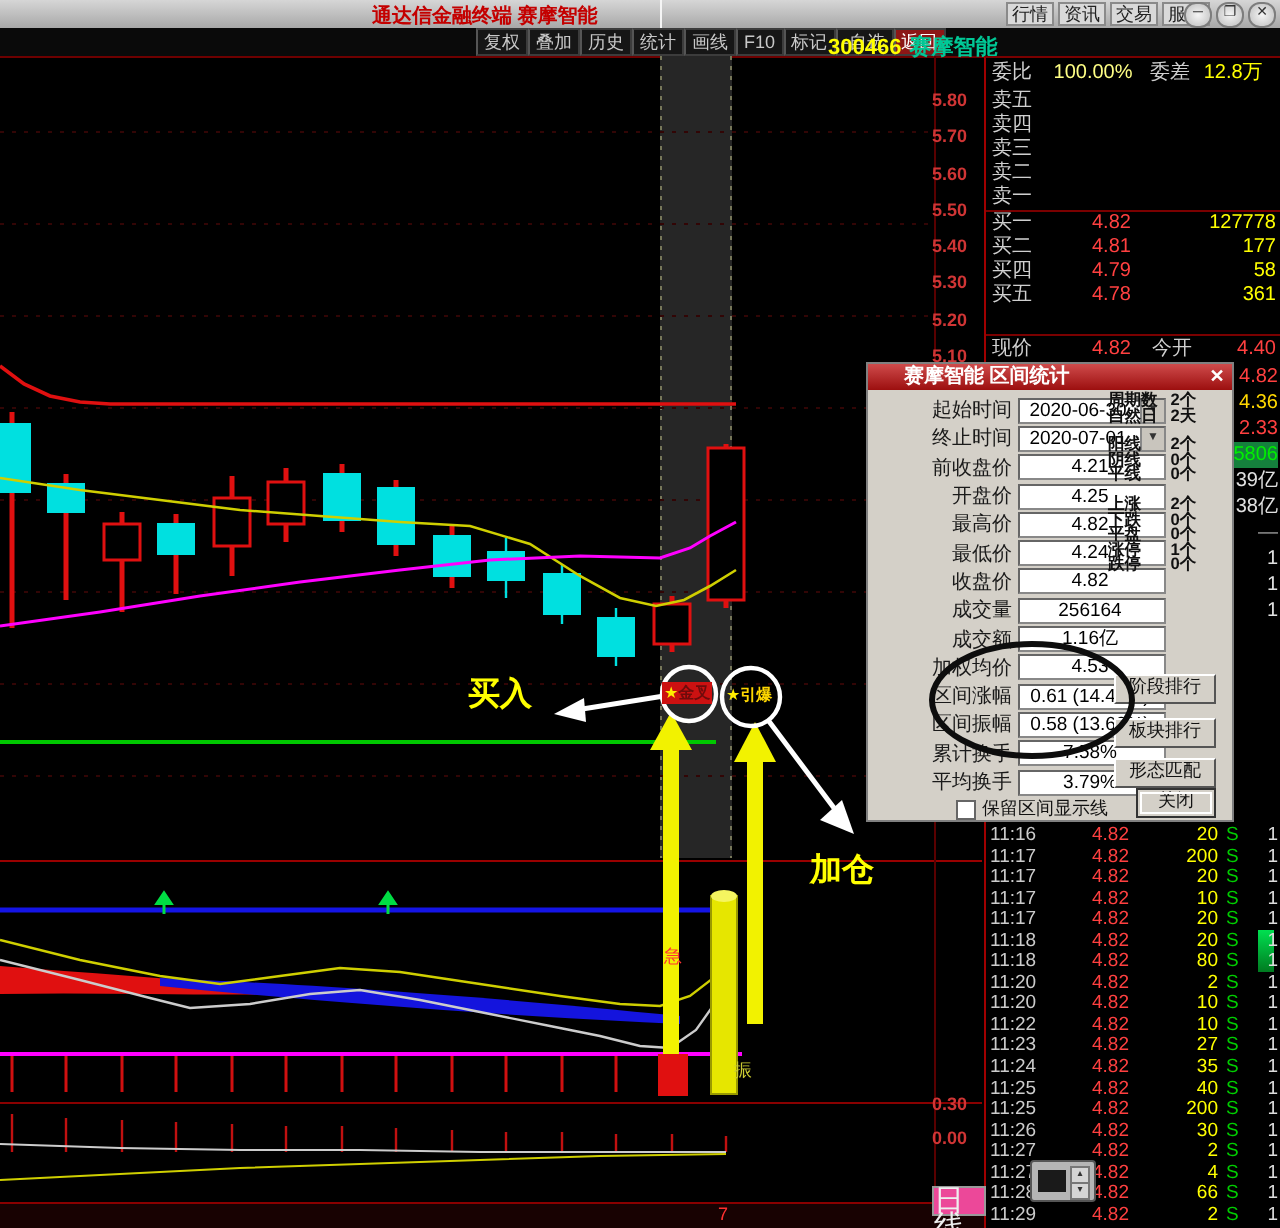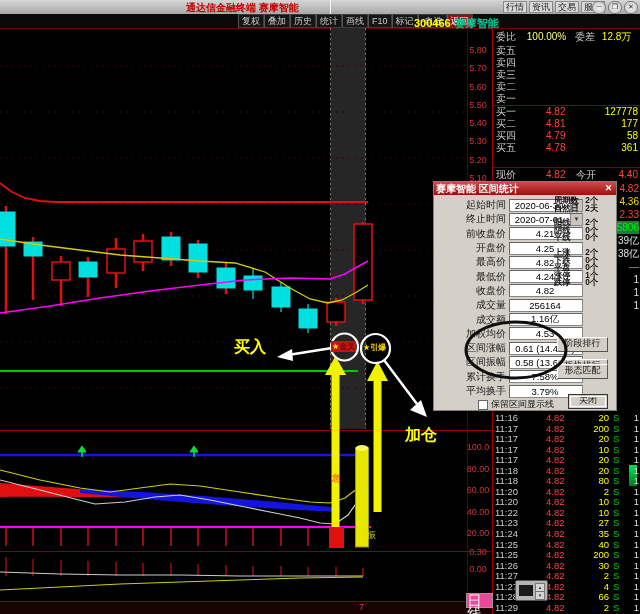--- a/index.html
+++ b/index.html
@@ -25,21 +25,21 @@
     background:#161616;height:10px;line-height:10px;white-space:nowrap;}
   .mi.back{background:#8c1616;color:#fff;}
   .stockid{position:absolute;left:414px;top:2px;font-size:11px;font-weight:bold;white-space:nowrap;}
   .stockid .code{color:#ffff00;}
   .stockid .name{color:#00c896;margin-left:4px;}
 
   
   #chart-svg{position:absolute;left:0;top:0;width:492px;height:614px;z-index:1;}
   .vline468{position:absolute;left:467px;top:28px;width:1px;height:574px;background:#5a0000;z-index:2;}
 
-  .axis{position:absolute;z-index:3;width:24px;text-align:center;color:#d03535;font-size:9px;}
+  .axis{position:absolute;z-index:3;width:24px;text-align:left;color:#d03535;font-size:9px;font-weight:bold;}
   .axis .ax-row{display:block;}
   #price-axis{left:466px;top:41px;}    #price-axis .ax-row{height:18.3px;line-height:18.3px;}
   #ind-axis{left:466px;top:437px;}     #ind-axis .ax-row{height:21.6px;line-height:21.6px;}
   #sub-axis{left:466px;top:544px;}     #sub-axis .ax-row{height:17px;line-height:17px;}
 
   .anno{position:absolute;z-index:4;font-weight:bold;color:#ffff00;white-space:nowrap;}
   #anno-buy{left:234px;top:337px;font-size:16px;}
   #anno-add{left:405px;top:425px;font-size:16px;}
   #sig1{left:331px;top:341px;background:#cc1111;height:11px;line-height:11px;font-size:8px;padding:0 1px;z-index:4;position:absolute;white-space:nowrap;}
   #sig1 .star{color:#ffee00;} #sig1 .txt{color:#6e0b0b;font-weight:bold;}
@@ -71,39 +71,39 @@
   .t-price{position:absolute;left:53px;color:#ff4040;}
   .t-vol{position:absolute;left:78px;width:38px;text-align:right;color:#ffff00;}
   .t-flag{position:absolute;left:120px;color:#00cc00;}
   .t-n{position:absolute;right:2px;color:#dddddd;}
 
   
   .dialog{position:absolute;left:433px;top:181px;width:184px;height:230px;background:#d4d0c8;
     border:1px solid #808080;box-sizing:border-box;z-index:10;font-size:10px;color:#111;}
   .dlg-title{position:absolute;left:0;top:0;width:100%;height:13px;
     background:linear-gradient(#cf4b4b,#9c0f0f);color:#fff;font-weight:bold;font-size:10px;line-height:13px;}
-  .dlg-title span{margin-left:2px;}
+  .dlg-title span{margin-left:18px;}
   .dlg-close{position:absolute;right:2px;top:1px;width:11px;height:11px;color:#fff;font-size:9px;
     line-height:11px;text-align:center;}
   .dlg-fields{position:absolute;left:6px;top:16px;}
   .dlg-row{height:14.3px;display:flex;align-items:center;}
   .dlg-label{width:66px;text-align:right;margin-right:3px;color:#1a1a1a;}
   .dlg-input{width:72px;height:11px;background:#fff;border:1px solid #888;border-top-color:#666;border-left-color:#666;
     display:flex;align-items:center;position:relative;}
   .dlg-value{flex:1;text-align:center;padding-right:2px;font-size:9.5px;color:#000;}
   .dd{width:11px;height:11px;background:#c9c5bd;border-left:1px solid #888;font-size:6px;
     line-height:11px;text-align:center;color:#333;}
   .dlg-stats{position:absolute;left:120px;top:15px;width:58px;font-size:9px;color:#111;font-weight:bold;}
   .stat-group{margin-bottom:7px;}
   .stat-row{height:7.6px;line-height:7.6px;display:flex;white-space:nowrap;transform:scale(.92);transform-origin:left top;}
   .stat-row .sl{width:34px;} .stat-row .sv{}
   .dlg-btn{position:absolute;left:123px;width:49px;height:13px;background:#d4d0c8;
     border:1px solid #fff;border-right-color:#555;border-bottom-color:#555;
     font-size:9px;line-height:11px;text-align:center;color:#111;}
-  .dlg-btn.b1{top:155px;} .dlg-btn.b2{top:177px;} .dlg-btn.b3{top:182px;}
+  .dlg-btn.b1{top:155px;} .dlg-btn.b2{top:177px;} .dlg-btn.b3{top:197px;}
   .dlg-btn.bclose{top:212px;left:134px;width:38px;border:1px solid #333;outline:1px solid #fff;outline-offset:-3px;}
   .chk-row{position:absolute;left:44px;top:216px;display:flex;align-items:center;font-size:9px;color:#111;}
   .chk{width:8px;height:8px;background:#fff;border:1px solid #666;margin-right:3px;}
 
   #ellipse-svg{position:absolute;left:0;top:0;width:640px;height:614px;z-index:30;pointer-events:none;}
 
   
   .miniwidget{position:absolute;left:515px;top:580px;width:31px;height:19px;background:#b5b5b5;
     border:1px solid #555;border-radius:2px;z-index:40;}
   .mw-screen{position:absolute;left:3px;top:4px;width:14px;height:11px;background:#1a1a1a;}
@@ -248,27 +248,20 @@
   <div class="axis" id="price-axis">
     <span class="ax-row"><span>5.80</span></span>
       <span class="ax-row"><span>5.70</span></span>
       <span class="ax-row"><span>5.60</span></span>
       <span class="ax-row"><span>5.50</span></span>
       <span class="ax-row"><span>5.40</span></span>
       <span class="ax-row"><span>5.30</span></span>
       <span class="ax-row"><span>5.20</span></span>
       <span class="ax-row"><span>5.10</span></span>
   </div>
-  <div class="axis" id="ind-axis">
-    <span class="ax-row"><span>100.0</span></span>
-      <span class="ax-row"><span>80.00</span></span>
-      <span class="ax-row"><span>60.00</span></span>
-      <span class="ax-row"><span>40.00</span></span>
-      <span class="ax-row"><span>20.00</span></span>
-  </div>
   <div class="axis" id="sub-axis">
     <span class="ax-row"><span>0.30</span></span>
       <span class="ax-row"><span>0.00</span></span>
   </div>
 
   <div class="anno" id="anno-buy">买入</div>
   <div class="anno" id="anno-add">加仓</div>
   <div id="sig1"><span class="star">★</span><span class="txt">金叉</span></div>
   <div id="sig2"><span class="star">★</span><span class="txt">引爆</span></div>
   <div id="glyph1">急</div>

